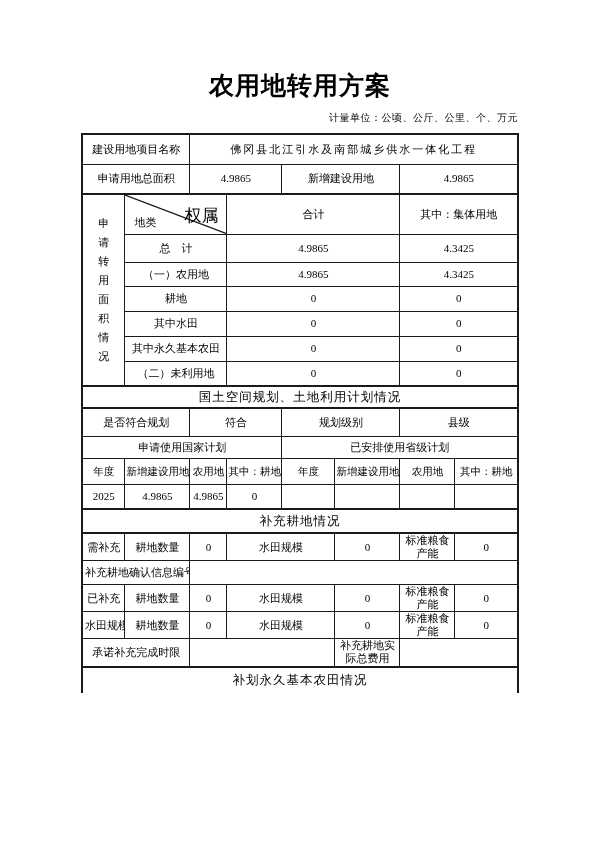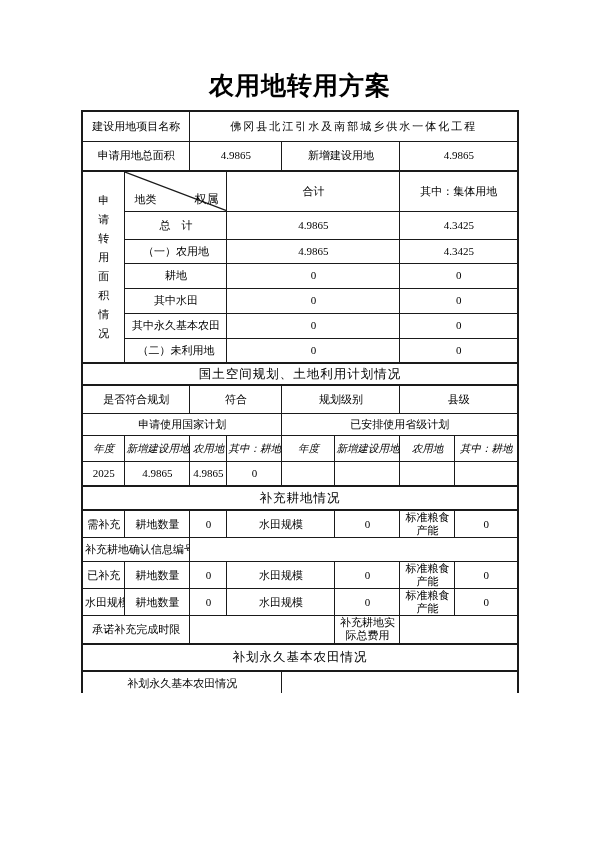--- a/index.html
+++ b/index.html
@@ -53,42 +53,43 @@
     border-bottom:2px solid #1a1a1a;
     letter-spacing:1px;
   }
   tr.thickb td{border-bottom:2px solid #1a1a1a;}
   td.left{text-align:left;}
   td.pl4{text-align:left;padding-left:4px;}
   td.pl14{text-align:left;padding-left:14px;}
   td.fs10{font-size:10.5px;white-space:nowrap;}
   td.tiny{font-size:10px;line-height:11px;padding:0 5px;}
   td.costcell{font-size:10px;line-height:11px;padding:0 2px;}
-  tr.smallhead td{font-size:10.5px;white-space:nowrap;padding:5px 1px;font-style:italic;}
+  tr.smallhead td{font-size:10.5px;white-space:nowrap;padding:5px 1px;}
   td.vcell{padding:0;}
   .vtext{
     display:inline-block;
     width:12px;
     word-break:break-all;
     overflow-wrap:anywhere;
     line-height:19px;
     font-size:11px;
   }
   td.diag{position:relative;padding:0;}
   td.diag svg{position:absolute;left:0;top:0;width:100%;height:100%;display:block;}
-  .diag-tr{position:absolute;top:22px;right:8px;font-size:12px;font-family:Liberation Mono, monospace;}
+  .diag-tr{position:absolute;top:14px;right:8px;font-size:17px;}
   .diag-bl{position:absolute;bottom:5px;left:9px;font-size:11px;}
   .name-val{letter-spacing:2px;}
 </style>
 </head>
 <body>
 
 <div class="page">
 
   <div class="doc-title">农用地转用方案</div>
+  <div class="unit-note">计量单位：公顷、公斤、公里、个、万元</div>
 
   <table class="form">
     <colgroup>
       <col style="width:43px">
         <col style="width:65px">
         <col style="width:37px">
         <col style="width:55px">
       <col style="width:53px">
         <col style="width:65px">
         <col style="width:55px">

